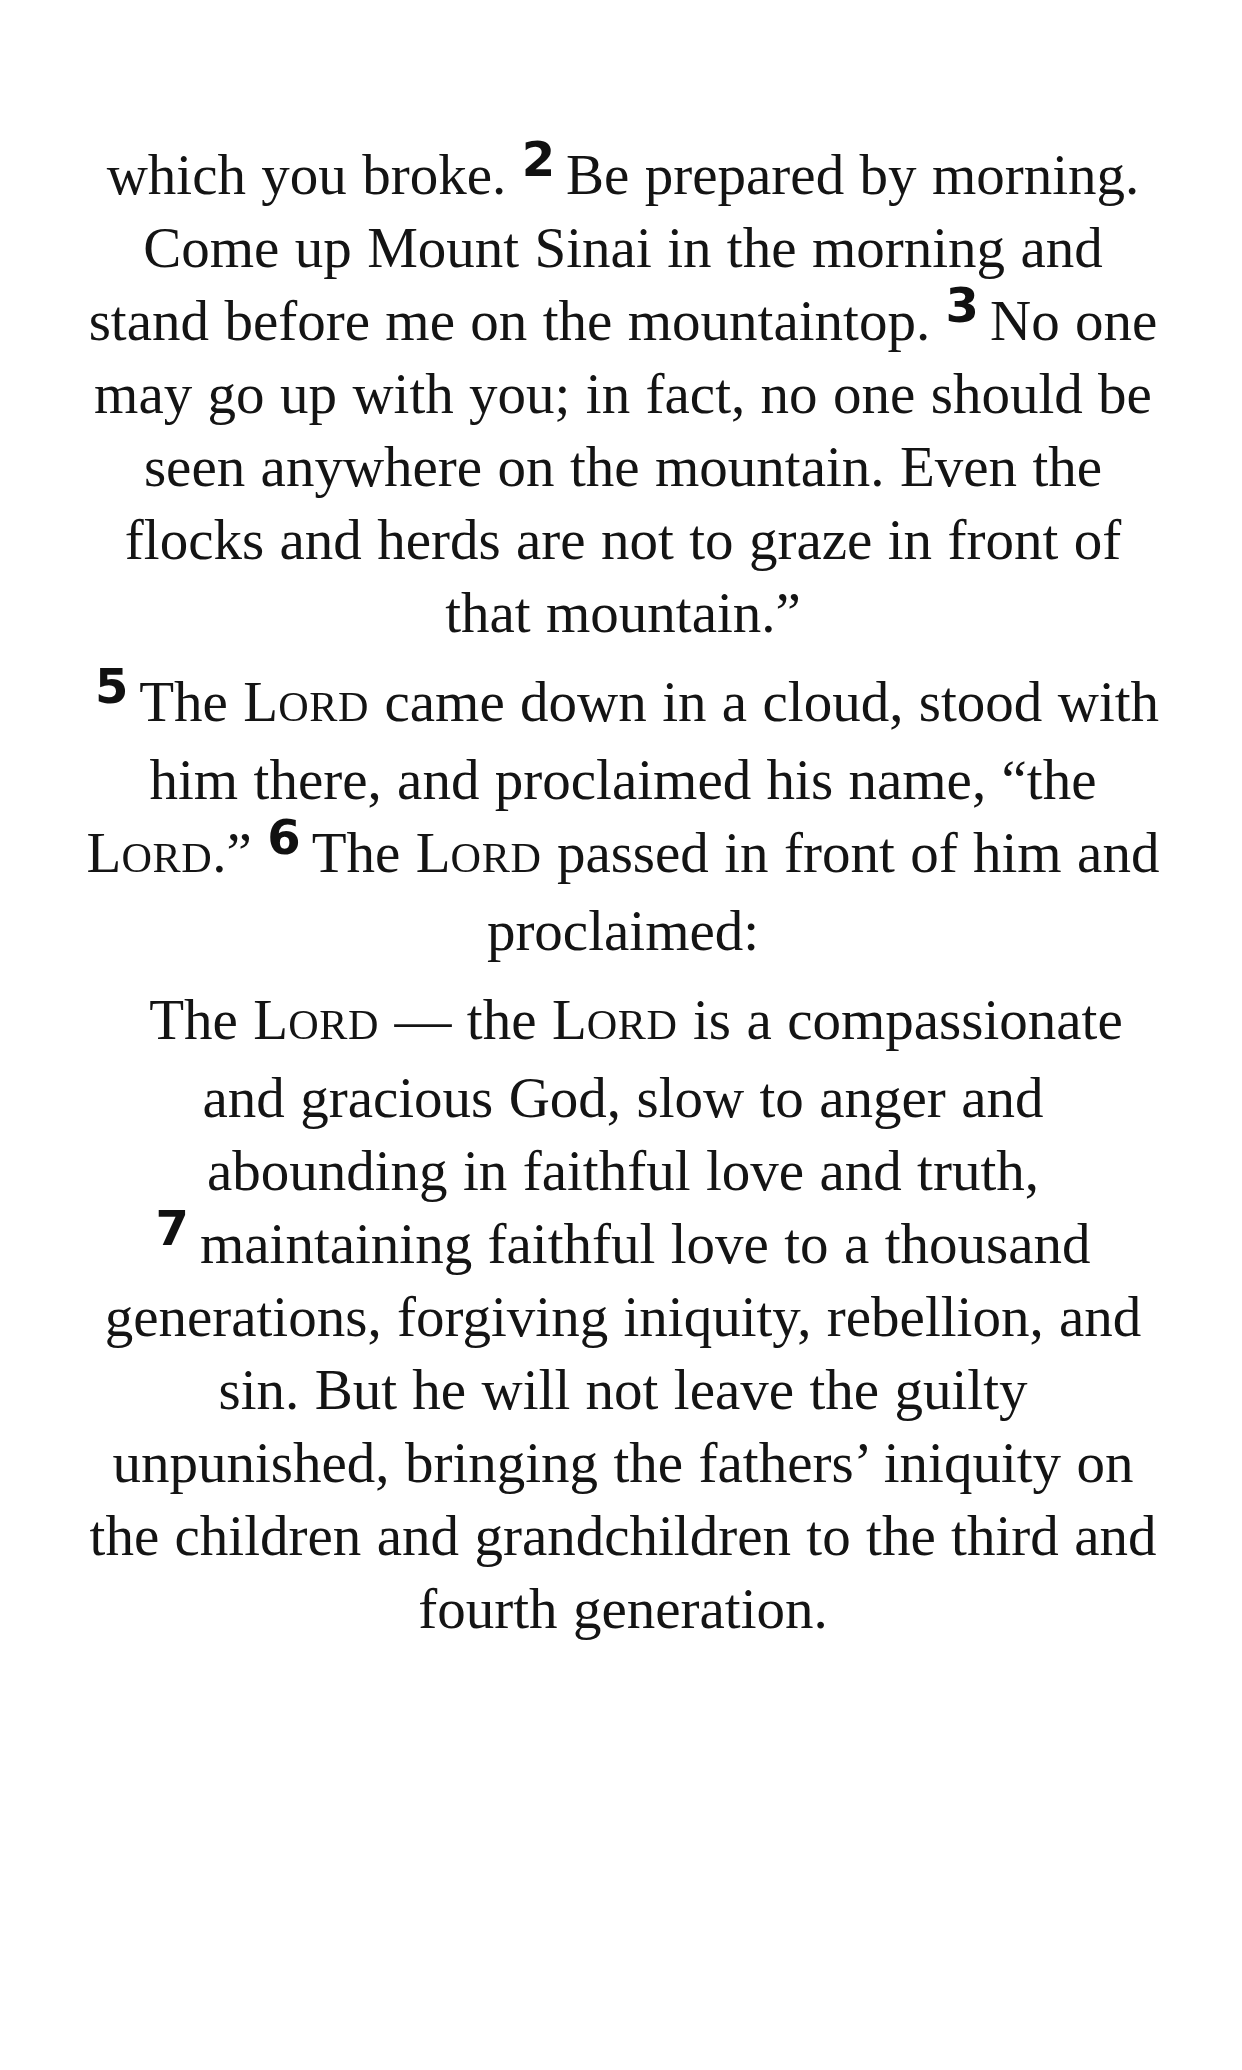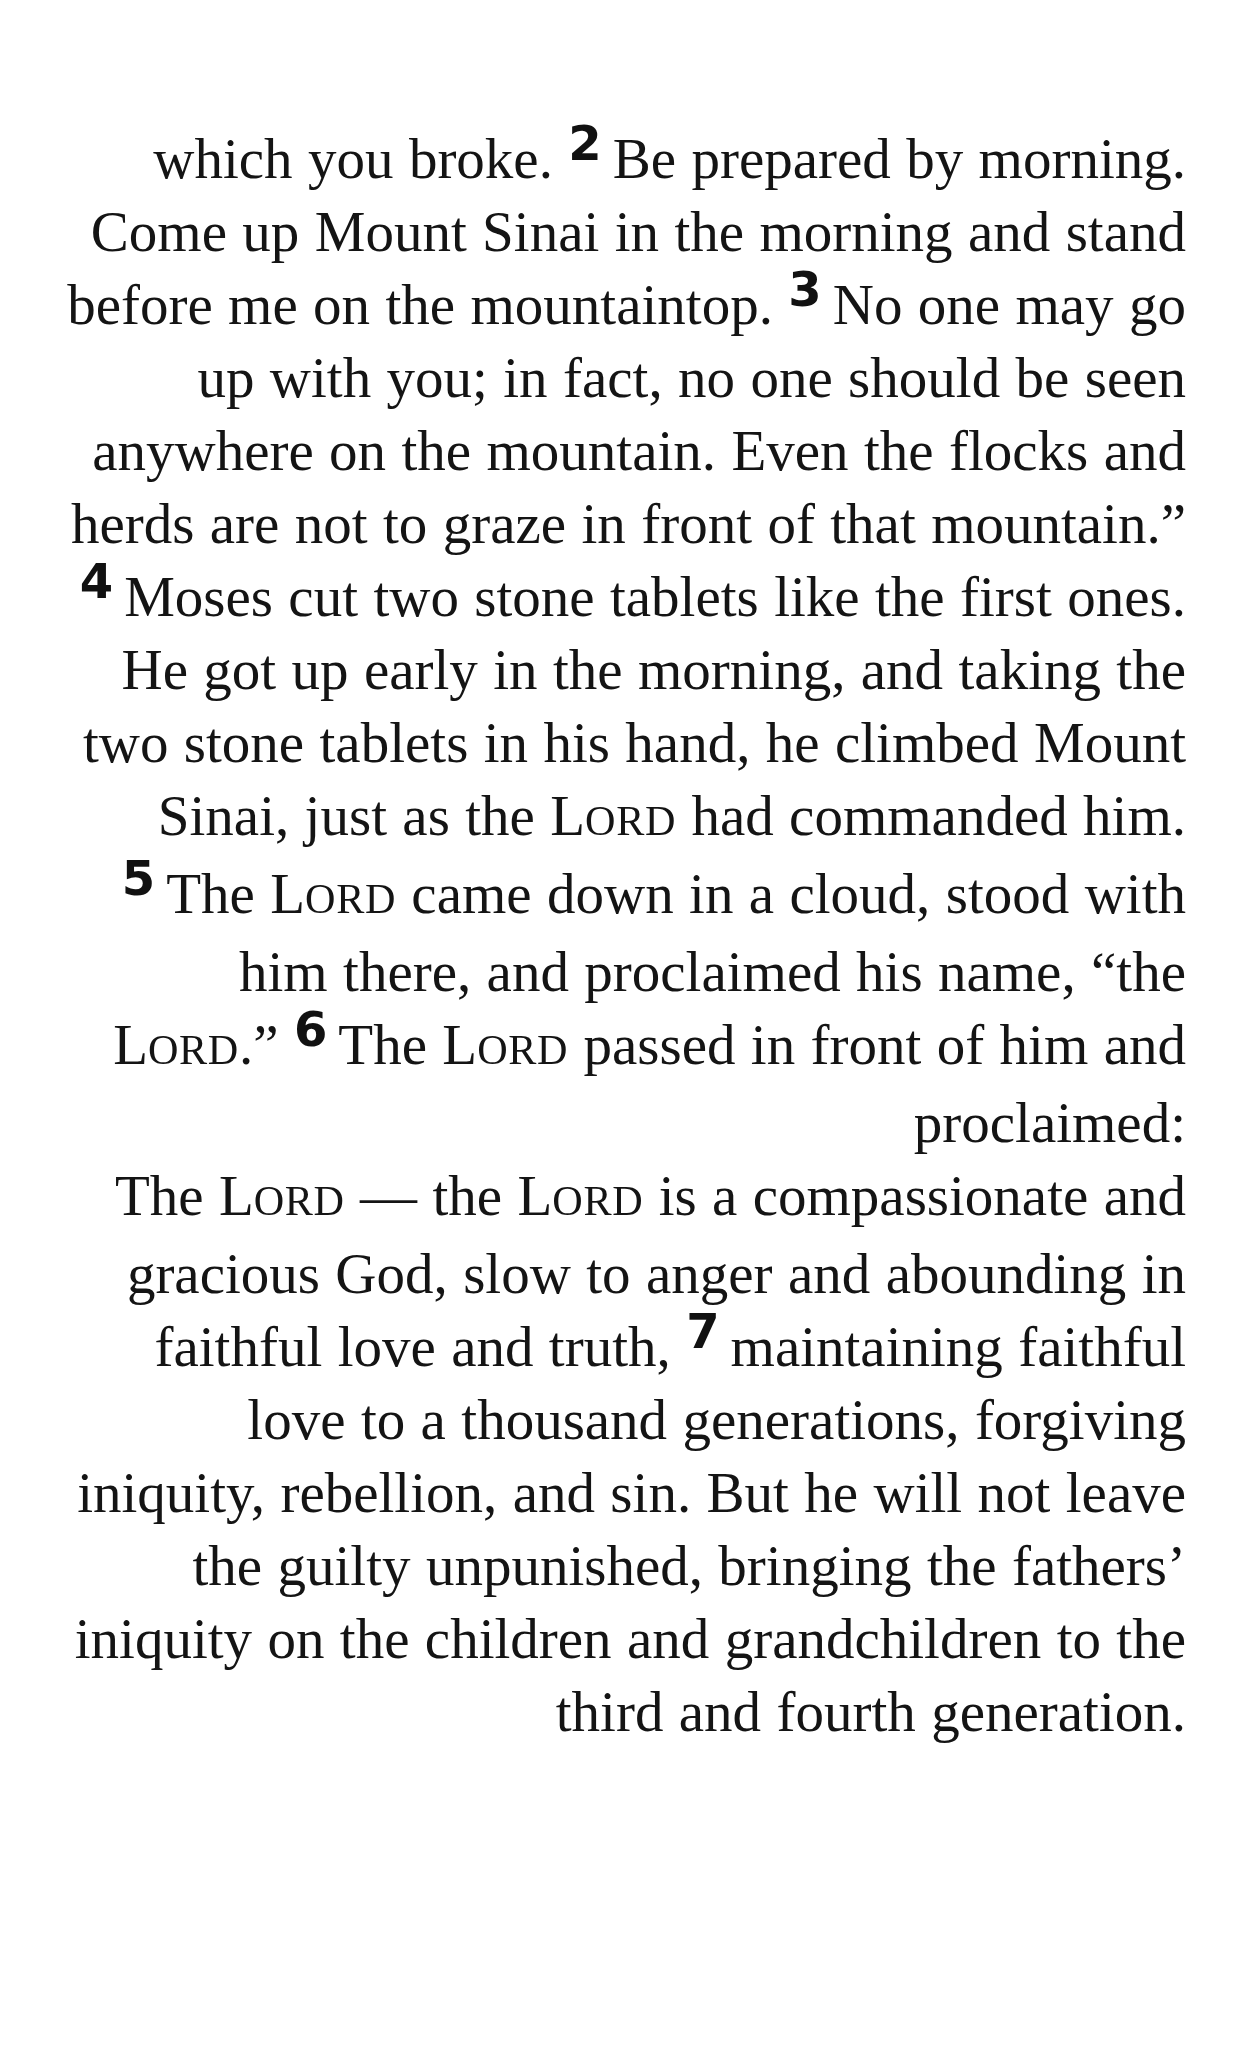--- a/index.html
+++ b/index.html
@@ -14,26 +14,26 @@
     background: #ffffff;
     overflow: hidden;
     box-sizing: border-box;
   }
   .text-column {
     box-sizing: border-box;
     padding: 122px 56px 0 60px;
     width: 100%;
   }
   .para {
-    margin: 0;
+    margin: 16px;
     font-family: "Liberation Serif", "DejaVu Serif", serif;
     font-size: 57px;
     line-height: 73px;
     color: #141414;
-    text-align: right;
+    text-align: center;
     hyphens: auto;
     -webkit-hyphens: auto;
     word-spacing: 0.02em;
   }
   .para-flush { text-indent: 0; }
   .para-verse { text-indent: 8px; }
   .para-quote { text-indent: 26px; }
   
   .vnum {
     font-family: "DejaVu Sans", sans-serif;
@@ -52,17 +52,16 @@
     font-size: 0.74em;
     letter-spacing: 0.015em;
   }
 </style>
 </head>
 <body>
 
 <div class="page" style="background: rgb(255, 255, 255);">
   <div class="text-column">
     <p class="para para-flush" style="color: rgb(20, 20, 20);">which you broke. <span class="vnum">2</span>Be prepared by morning. Come up Mount Sinai in the morning and stand before me on the mountaintop. <span class="vnum">3</span>No one may go up with you; in fact, no one should be seen anywhere on the mountain. Even the flocks and herds are not to graze in front of that mountain.”</p>
-    <p class="para para-verse" style="color: rgb(20, 20, 20);"><span class="vnum">4</span>Moses cut two stone tablets like the first ones. He got up early in the morning, and taking the two stone tablets in his hand, he climbed Mount Sinai, just as the <span class="lord">L<span class="sc">ORD</span></span> had commanded him.</p>
     <p class="para para-verse" style="color: rgb(20, 20, 20);"><span class="vnum">5</span>The <span class="lord">L<span class="sc">ORD</span></span> came down in a cloud, stood with him there, and proclaimed his name, “the <span class="lord">L<span class="sc">ORD</span></span>.” <span class="vnum">6</span>The <span class="lord">L<span class="sc">ORD</span></span> passed in front of him and proclaimed:</p>
     <p class="para para-quote" style="color: rgb(20, 20, 20);">The <span class="lord">L<span class="sc">ORD</span></span> — the <span class="lord">L<span class="sc">ORD</span></span> is a compassionate and gracious God, slow to anger and abounding in faithful love and truth, <span class="vnum">7</span>maintaining faithful love to a thousand generations, forgiving iniquity, rebellion, and sin. But he will not leave the guilty unpunished, bringing the fathers’ iniquity on the children and grandchildren to the third and fourth generation.</p>
   </div>
 </div>
 
 </body></html>

